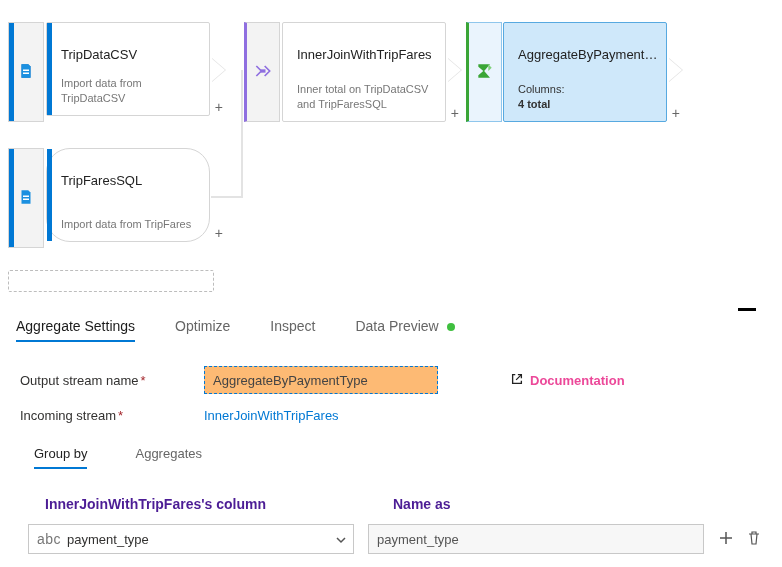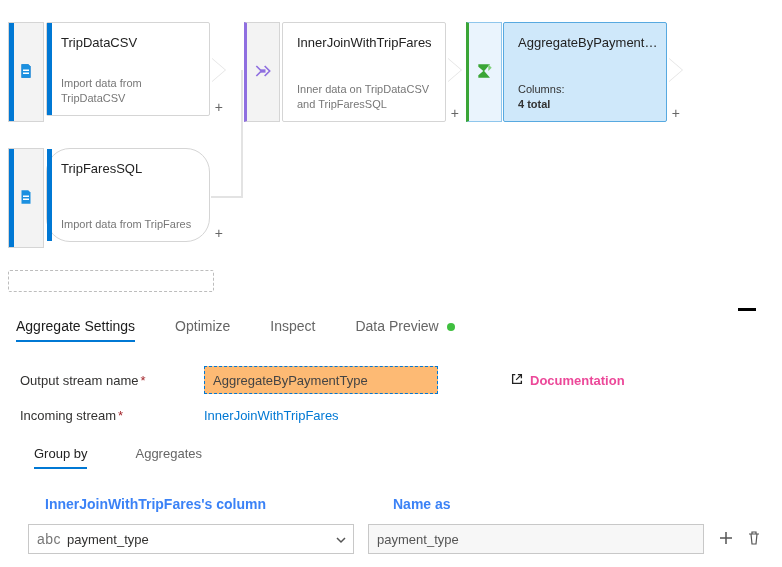--- a/index.html
+++ b/index.html
@@ -13,21 +13,21 @@
     width: 164px; height: 94px;
     background: #fff;
     border: 1px solid #d5d5d5;
     border-radius: 2px;
   }
   .node .stripe {
     position: absolute; left: 0; top: 0; bottom: 0; width: 5px;
     background: #0078d4;
   }
   .node.selected { background: #cfe8fa; border-color: #57a9e0; }
-  .node .title { position: absolute; left: 14px; top: 12px; font-size: 13px; color: #222; font-weight: 400; white-space: nowrap; overflow: hidden; text-overflow: ellipsis; right: 8px; }
+  .node .title { position: absolute; left: 14px; top: 24px; font-size: 13px; color: #222; font-weight: 400; white-space: nowrap; overflow: hidden; text-overflow: ellipsis; right: 8px; }
   .node .desc  { position: absolute; left: 14px; bottom: 10px; right: 8px; font-size: 11px; color: #777; line-height: 1.3; }
   .node.selected .desc { color: #333; }
   .plus-out { position: absolute; right: -14px; bottom: 0px; font-size: 14px; color: #666; font-weight: 300; }
 
   .icon-block {
     position: absolute; width: 36px; height: 100px;
     background: #f3f3f3; border: 1px solid #d5d5d5;
     display: flex; align-items: center; justify-content: center;
   }
   .icon-block .stripe {
@@ -85,21 +85,21 @@
   .doclink { color:#ec4899; font-size:13px; display:flex; align-items:center; gap:6px;}
   .doclink svg{width:14px;height:14px;}
   .link { color:#0078d4; font-size:13px; cursor:pointer; }
 
   .subtabs { position:absolute; left:34px; top:446px; display:flex; gap:48px; font-size:13px; color:#666;}
   .subtabs .st { padding-bottom:8px; cursor:pointer; position:relative;}
   .subtabs .st.active { color:#222; }
   .subtabs .st.active::after{content:"";position:absolute;left:0;right:0;bottom:0;height:2px;background:#0078d4;}
 
   .cols-header { position:absolute; left:28px; top:496px; right:20px; display:flex; }
-  .cols-header .h { font-weight:600; font-size:14px; color:#3b82f6;padding-left:17px;}
+  .cols-header .h { font-weight:600; font-size:14px; color:#4c1d95;padding-left:17px;}
   .h1 { width: 348px; }
   .row-inputs { position:absolute; left:28px; top:524px; right:20px; display:flex; align-items:center; gap:14px;}
   .dropdown {
     width: 330px; height:30px; border:1px solid #c8c8c8; display:flex; align-items:center; padding:0 8px; gap:6px; color:#323130; font-size:13px; position:relative;
   }
   .dropdown .abc { color:#777; font-size:14px; letter-spacing:0.5px; }
   .dropdown .chev { position:absolute; right:6px; top:9px; }
   .name-input { width: 340px; height:30px; border:1px solid #c8c8c8; background:#f7f7f7; padding:0 8px; color:#555; font-size:13px;}
   .row-actions { display:flex; gap:12px; color:#555;}
   .row-actions svg{width:16px;height:16px;}
@@ -155,21 +155,21 @@
       <svg viewBox="0 0 24 24">
           <path d="M4 6l6 6-6 6" stroke="#8f6fe0" stroke-width="2" fill="none"></path>
           <path d="M14 6l6 6-6 6" stroke="#8f6fe0" stroke-width="2" fill="none"></path>
           <rect x="9" y="10" width="6" height="4" fill="#8f6fe0"></rect>
         </svg>
     </span>
   </div>
 
   <div class="node" style="left:282px;top:22px;width:164px;height:100px;">
     <div class="title">InnerJoinWithTripFares</div>
-    <div class="desc">Inner data on TripDataCSV and TripFaresSQL</div>
+    <div class="desc">Inner total on TripDataCSV and TripFaresSQL</div>
     <div class="plus-out">+</div>
   </div>
   <div class="arrow" style="left:448px;top:58px;"></div>
 
   <div class="icon-block agg" style="left:466px;top:22px;height:100px;background:#eaf4fd;border-color:#8fc6ec;border-left:3px solid #3aa536;">
     <span>
       <svg viewBox="0 0 24 24">
           <path d="M4 4h14l-7 8 7 8H4v-3l6-5-6-5z" fill="#3aa536"></path>
           <path d="M16 4l4 4-4 4" fill="#7fd07a"></path>
         </svg>

